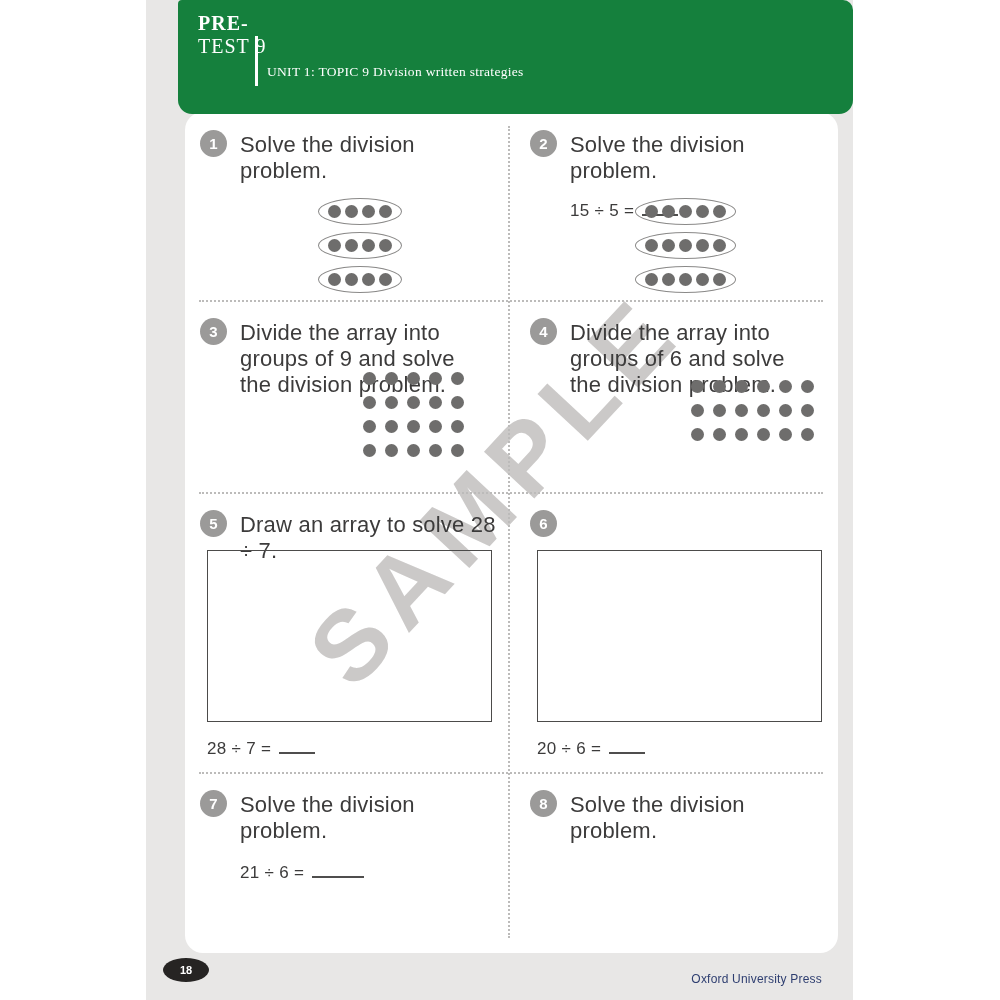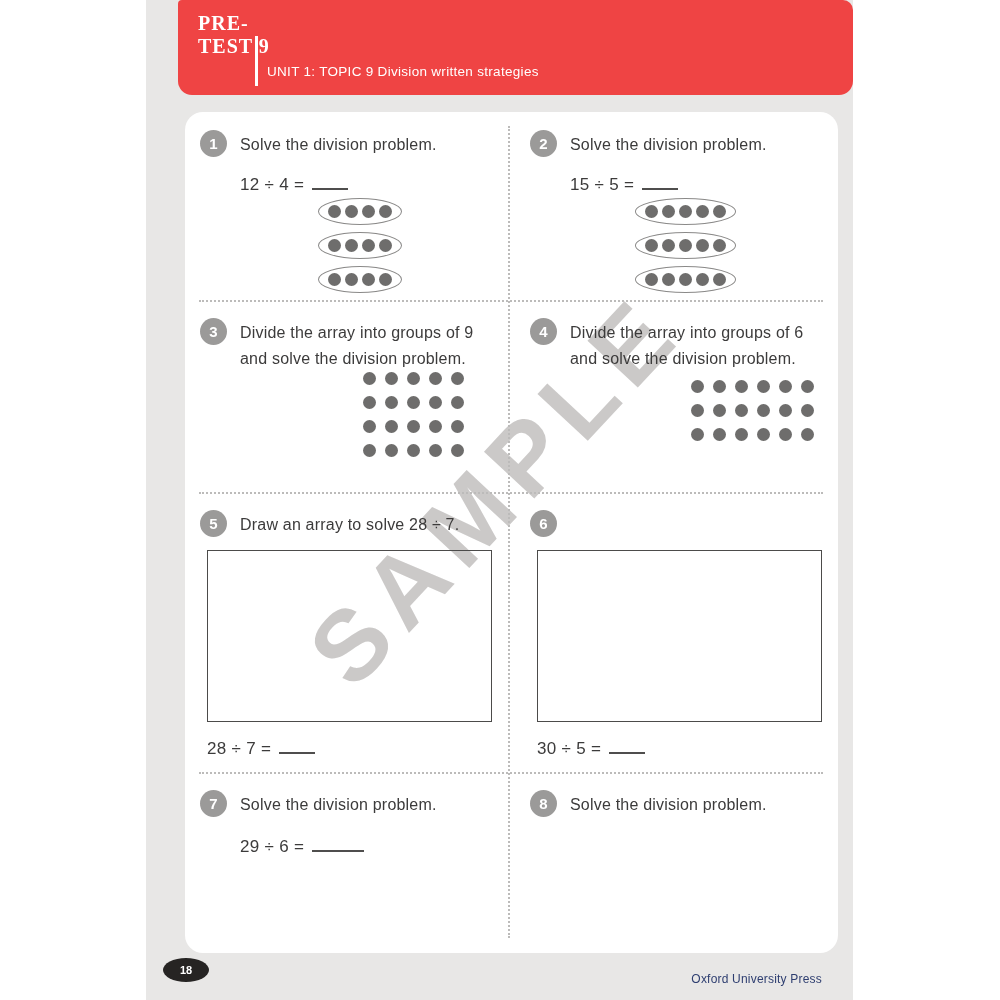--- a/index.html
+++ b/index.html
@@ -1,28 +1,28 @@
 <!DOCTYPE html>
 <html><head>
 <meta charset="utf-8">
 <style>
   html,body{margin:0;padding:0;background:#ffffff;}
   .canvas{position:relative;width:1000px;height:1000px;background:#ffffff;overflow:hidden;
           font-family:"Liberation Sans",sans-serif;color:#3c3b3b;}
   .page-gray{position:absolute;left:146px;top:0;width:707px;height:1000px;background:#e8e7e6;}
 
   
-  .header{position:absolute;left:178px;top:0;width:675px;height:95px;background:#ef4444;
+  .header{position:absolute;left:178px;top:0;width:675px;height:114px;background:#15803d;
           border-radius:4px 10px 14px 14px;z-index:3;}
   .pretest{position:absolute;left:20px;top:12px;color:#fff;font-family:"Liberation Serif",serif;
            line-height:23px;font-size:20px;letter-spacing:1px;}
   .pretest .l1{font-weight:bold;}
-  .pretest .l2{font-weight:bold;}
+  .pretest .l2{font-weight:normal;}
   .hdr-rule{position:absolute;left:77px;top:36px;width:3px;height:50px;background:#fff;}
-  .hdr-sub{position:absolute;left:89px;top:64px;color:#fff;font-family:Liberation Sans, sans-serif;
+  .hdr-sub{position:absolute;left:89px;top:64px;color:#fff;font-family:Liberation Serif, serif;
            font-size:13.5px;letter-spacing:.3px;white-space:nowrap;}
 
   
   .card{position:absolute;left:185px;top:112px;width:653px;height:841px;background:#ffffff;
         border-radius:18px;z-index:2;}
 
   .watermark{position:absolute;left:310px;top:378px;transform:translate(-50%,-50%) rotate(-47deg);
              font-size:100px;font-weight:bold;letter-spacing:12px;color:#c9c7c6;opacity:.95;
              white-space:nowrap;z-index:1;pointer-events:none;}
 
@@ -32,21 +32,21 @@
 
   
   .cell{position:absolute;box-sizing:border-box;padding:18px 0 0 15px;z-index:2;}
   .col1{left:0;width:323px;}
   .col2{left:323px;width:330px;padding-left:22px;}
   .r1{top:0;height:188px}.r2{top:188px;height:192px}.r3{top:380px;height:280px}.r4{top:660px;height:181px}
 
   .prob-head{display:flex;align-items:flex-start;}
   .num-circle{flex:0 0 auto;width:27px;height:27px;border-radius:50%;background:#9b9a99;color:#fff;
               font-weight:bold;font-size:15px;line-height:27px;text-align:center;margin-right:13px;}
-  .instr{margin:2px 0 0 0;font-size:16px;line-height:26px;letter-spacing:.2px;}
+  .instr{margin:2px 0 0 0;font-size:22px;line-height:26px;letter-spacing:.2px;}
   .narrow .instr{width:236px;}
 
   .eq{margin:14px 0 0 40px;font-size:17px;letter-spacing:.3px;}
   .blank{display:inline-block;width:36px;height:16px;border-bottom:2px solid #4f4e4d;margin-left:8px;}
   .r4 .blank{width:52px;}
   .r4 .eq{margin-top:16px;}
 
   
   .ovals{position:absolute;}
   .c1 .ovals{left:133px;top:86px;}
@@ -96,23 +96,20 @@
     <div class="divider-v"></div>
     <div class="divider-h dh1"></div>
     <div class="divider-h dh2"></div>
     <div class="divider-h dh3"></div>
 
     <section class="cell col1 r1 c1">
       <div class="prob-head">
         <span class="num-circle">1</span>
         <p class="instr">Solve the division problem.</p>
       </div>
-      <div class="eq">
-        <span>12 ÷ 4 =</span><span class="blank"></span>
-      </div>
       <div class="ovals">
           <div class="oval">
             <span class="dot"></span>
             <span class="dot"></span>
             <span class="dot"></span>
             <span class="dot"></span>
           </div>
           <div class="oval">
             <span class="dot"></span>
             <span class="dot"></span>
@@ -227,31 +224,31 @@
         <span>28 ÷ 7 =</span><span class="blank"></span>
       </div>
     </section>
 
     <section class="cell col2 r3 c6">
       <div class="prob-head">
         <span class="num-circle">6</span>
       </div>
       <div class="draw-box"></div>
       <div class="eq eq-bottom">
-        <span>30 ÷ 5 =</span><span class="blank"></span>
+        <span>20 ÷ 6 =</span><span class="blank"></span>
       </div>
     </section>
 
     <section class="cell col1 r4 c7">
       <div class="prob-head">
         <span class="num-circle">7</span>
         <p class="instr">Solve the division problem.</p>
       </div>
       <div class="eq">
-        <span>29 ÷ 6 =</span><span class="blank"></span>
+        <span>21 ÷ 6 =</span><span class="blank"></span>
       </div>
     </section>
 
     <section class="cell col2 r4 c8">
       <div class="prob-head">
         <span class="num-circle">8</span>
         <p class="instr">Solve the division problem.</p>
       </div>
     </section>
   </div>

